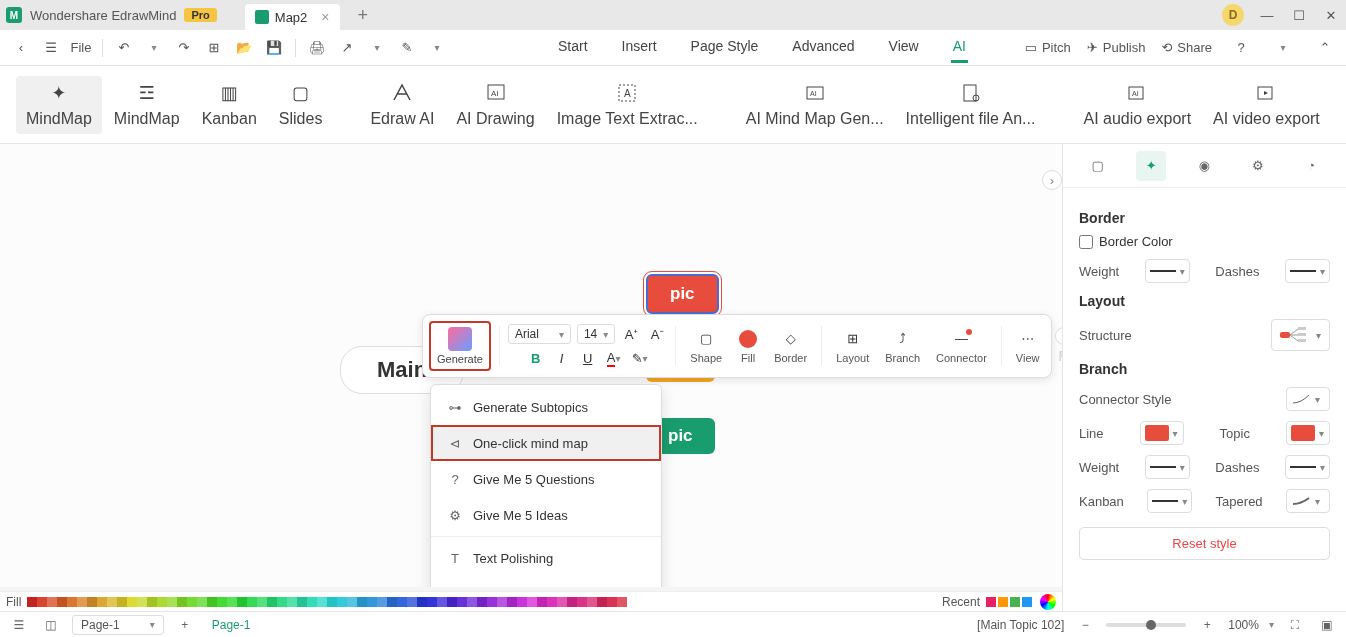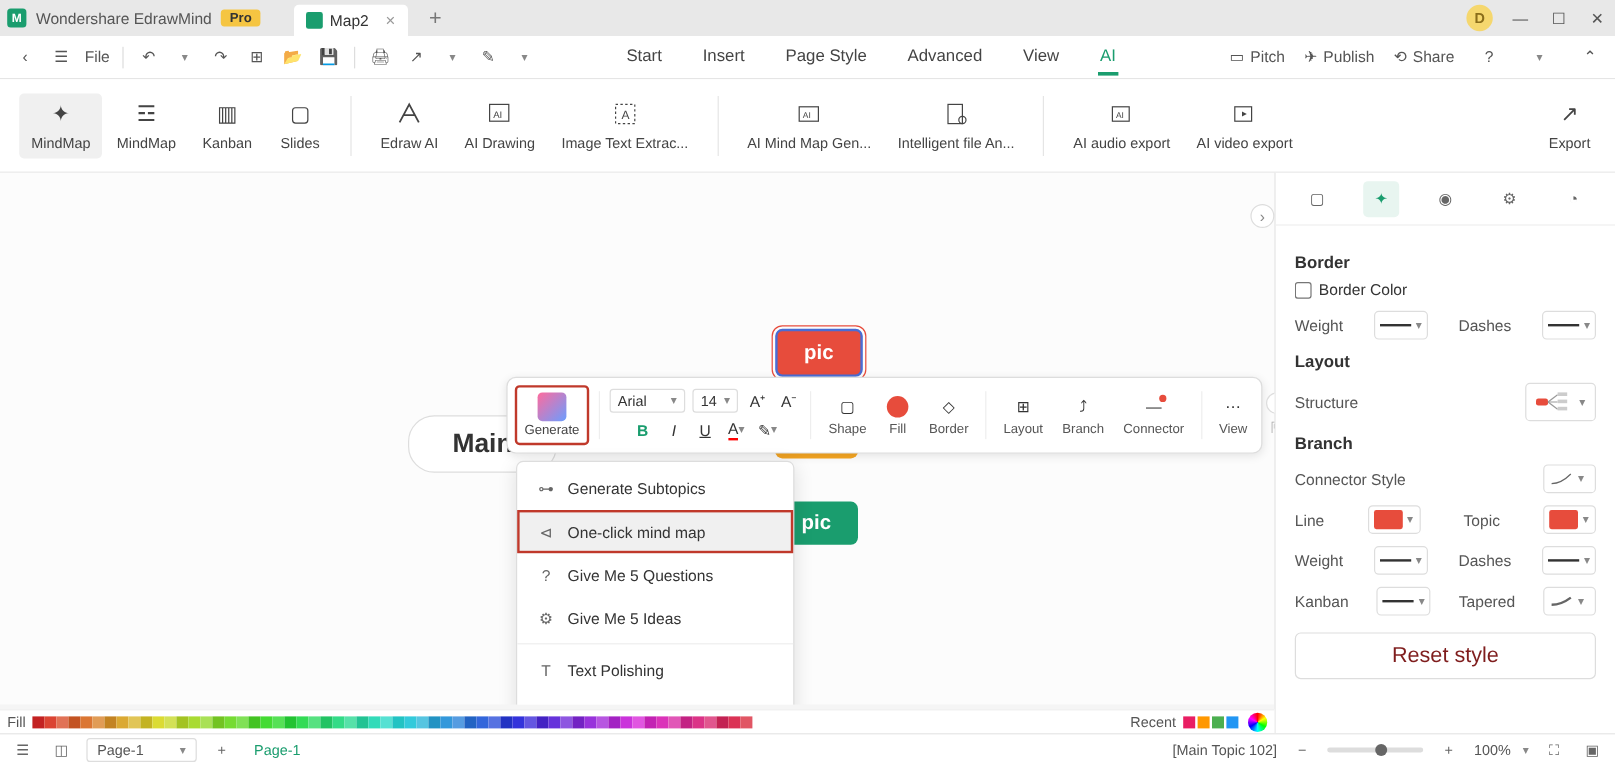--- a/index.html
+++ b/index.html
@@ -18,33 +18,33 @@
 .titlebar-right { margin-left: auto; display: flex; align-items: center; gap: 14px; }
 .user-avatar { width: 22px; height: 22px; border-radius: 50%; background: #f5d76e; display: flex; align-items: center; justify-content: center; font-size: 12px; color: #8a6d1a; font-weight: 600; }
 .win-btn { width: 18px; height: 18px; display: flex; align-items: center; justify-content: center; color: #555; cursor: pointer; }
 
 
 .menubar { height: 36px; background: #fff; border-bottom: 1px solid #e5e5e5; display: flex; align-items: center; padding: 0 8px; }
 .menubar-left { display: flex; align-items: center; gap: 4px; }
 .menu-btn { width: 26px; height: 26px; display: flex; align-items: center; justify-content: center; color: #555; cursor: pointer; border-radius: 3px; }
 .file-btn { padding: 0 6px; font-size: 13px; }
 .sep { width: 1px; height: 18px; background: #ddd; margin: 0 4px; }
-.main-menu { display: flex; gap: 30px; margin-left: 70px; }
+.main-menu { display: flex; gap: 30px; margin-left: 106px; }
 .main-menu-item { font-size: 14px; color: #444; cursor: pointer; padding: 6px 2px; }
 .main-menu-item.active { color: #1a9d6e; border-bottom: 3px solid #1a9d6e; font-weight: 500; }
 .menubar-right { margin-left: auto; display: flex; align-items: center; gap: 16px; }
 .menubar-action { display: flex; align-items: center; gap: 5px; font-size: 13px; color: #555; cursor: pointer; }
 
 
 .ribbon { height: 78px; background: #fff; border-bottom: 1px solid #e5e5e5; display: flex; align-items: center; padding: 0 10px; gap: 8px; }
 .ribbon-group { display: flex; gap: 2px; padding: 0 6px; }
 .ribbon-item { display: flex; flex-direction: column; align-items: center; justify-content: center; gap: 6px; padding: 6px 10px; cursor: pointer; border-radius: 4px; min-width: 56px; }
 .ribbon-item.active { background: #f0f0f0; }
 .ribbon-icon { width: 22px; height: 22px; display: flex; align-items: center; justify-content: center; font-size: 18px; color: #444; }
-.ribbon-label { font-size: 12px; color: #444; white-space: nowrap; }
+.ribbon-label { font-size: 16px; color: #444; white-space: nowrap; }
 .ribbon-sep { width: 1px; height: 50px; background: #e5e5e5; }
 .ribbon-export { margin-left: auto; }
 
 
 .canvas { position: absolute; top: 144px; left: 0; right: 284px; bottom: 50px; background: #fcfcfc; overflow: hidden; }
 .main-topic { position: absolute; left: 340px; top: 202px; background: #fff; border: 1px solid #ddd; border-radius: 22px; padding: 10px 36px; font-size: 22px; font-weight: 600; color: #333; }
 .subtopic { position: absolute; border-radius: 6px; padding: 8px 22px; font-size: 17px; font-weight: 600; color: #fff; }
 .subtopic.red { background: #e74c3c; left: 646px; top: 130px; border: 2px solid #4a6cd4; outline: 1px solid #e74c3c; outline-offset: 2px; }
 .subtopic.orange { background: #f5a623; left: 646px; top: 202px; }
 .subtopic.green { background: #1a9d6e; left: 646px; top: 274px; }
@@ -80,21 +80,21 @@
 .rs-tab.active { background: #e8f5f0; color: #1a9d6e; }
 .rs-content { padding: 12px 16px; overflow-y: auto; }
 .rs-section-title { font-size: 14px; font-weight: 600; margin: 10px 0 8px; color: #333; }
 .rs-row { display: flex; align-items: center; justify-content: space-between; margin: 10px 0; font-size: 13px; color: #555; }
 .rs-check { display: flex; align-items: center; gap: 6px; }
 .rs-check input { width: 14px; height: 14px; }
 .rs-select { border: 1px solid #ddd; border-radius: 4px; padding: 3px 4px; display: flex; align-items: center; gap: 4px; min-width: 44px; height: 24px; font-size: 11px; }
 .rs-color-swatch { width: 24px; height: 16px; border-radius: 2px; }
 .rs-line-prev { width: 26px; height: 2px; background: #333; }
 .rs-struct { border: 1px solid #ddd; border-radius: 4px; padding: 6px 8px; display: flex; align-items: center; gap: 8px; }
-.rs-reset { margin: 14px 0; padding: 8px; border: 1px solid #ddd; border-radius: 5px; text-align: center; font-size: 18px; color: #7f1d1d; cursor: pointer; }
+.rs-reset { margin: 14px 0; padding: 8px; border: 1px solid #ddd; border-radius: 5px; text-align: center; font-size: 13px; color: #ef4444; cursor: pointer; }
 .rs-slider { position: absolute; right: 284px; top: 170px; width: 20px; height: 20px; background: #fff; border: 1px solid #ddd; border-radius: 50%; display: flex; align-items: center; justify-content: center; color: #888; cursor: pointer; z-index: 3; }
 
 
 .color-strip { position: absolute; bottom: 26px; left: 0; right: 284px; height: 20px; display: flex; align-items: center; padding: 0 6px; gap: 0; background: #fff; border-top: 1px solid #eee; }
 .cs-label { font-size: 12px; color: #555; margin-right: 6px; }
 .cs-swatch { width: 10px; height: 10px; }
 .cs-recent { margin-left: auto; font-size: 12px; color: #555; display: flex; align-items: center; gap: 2px; }
 .cs-picker { width: 16px; height: 16px; border-radius: 50%; background: conic-gradient(red,yellow,lime,cyan,blue,magenta,red); margin-left: 6px; cursor: pointer; }
 
 

